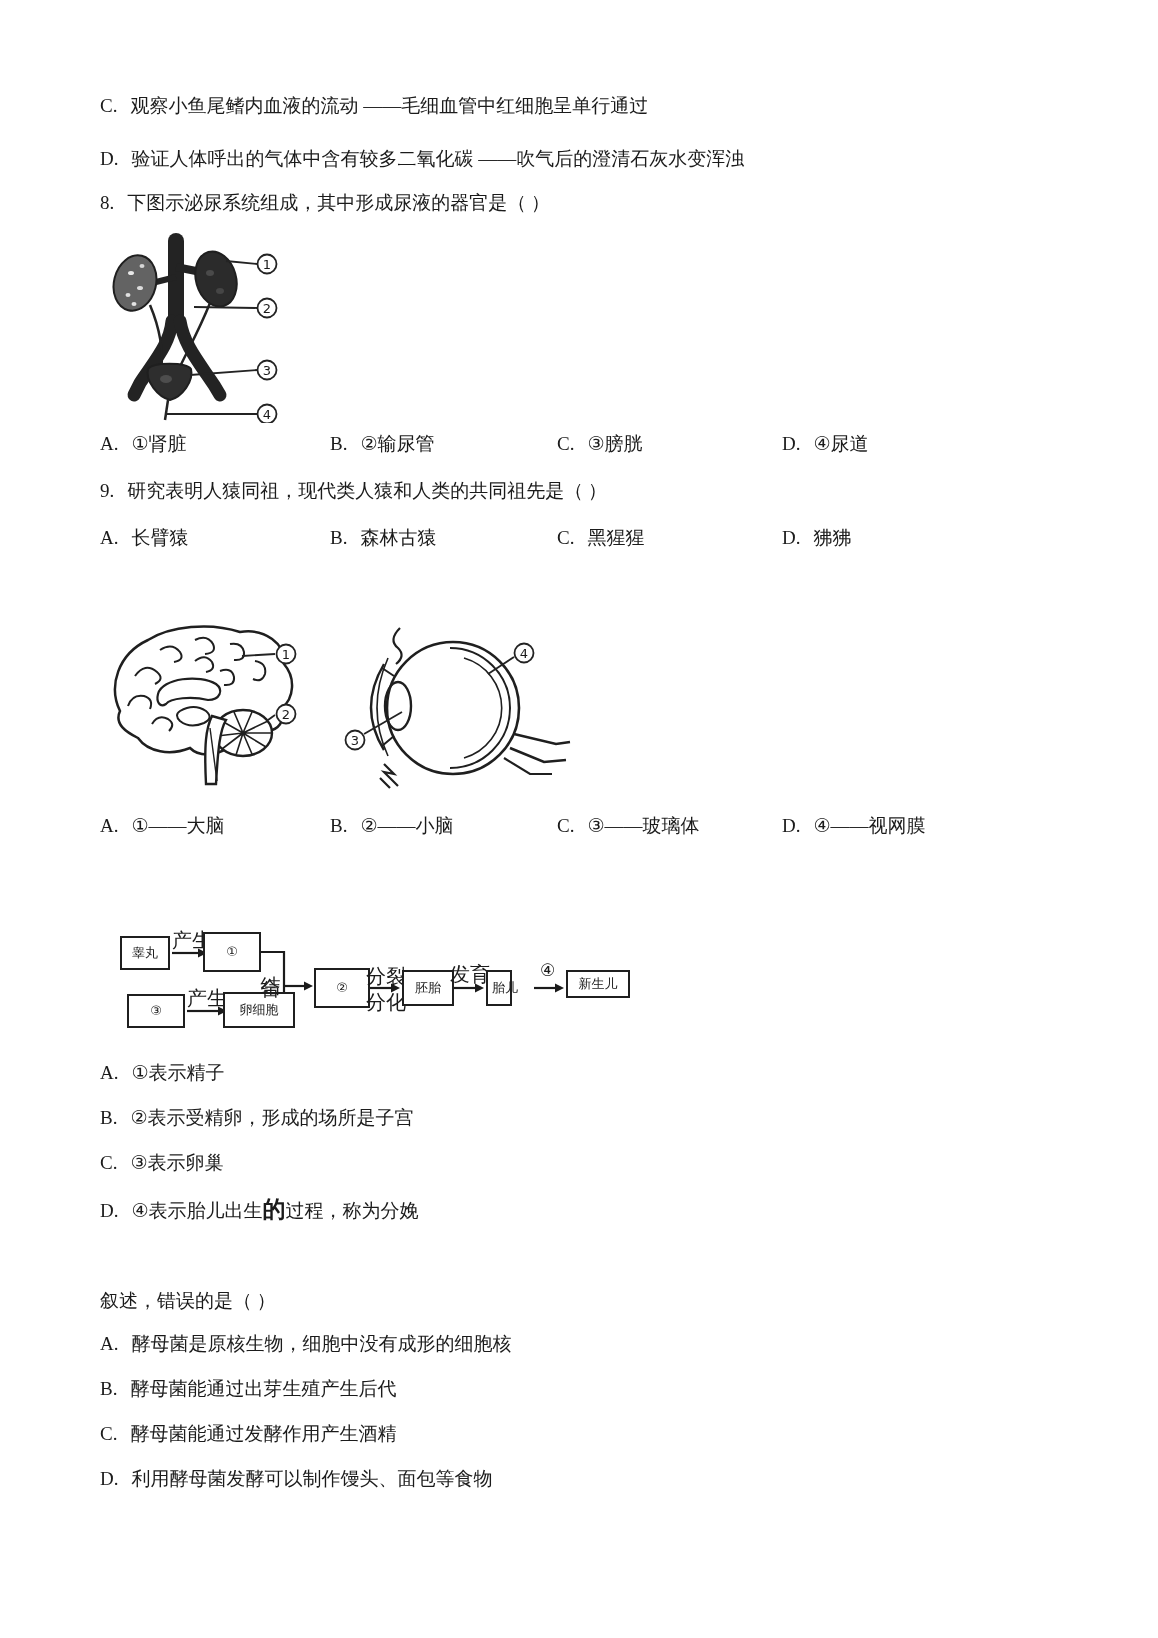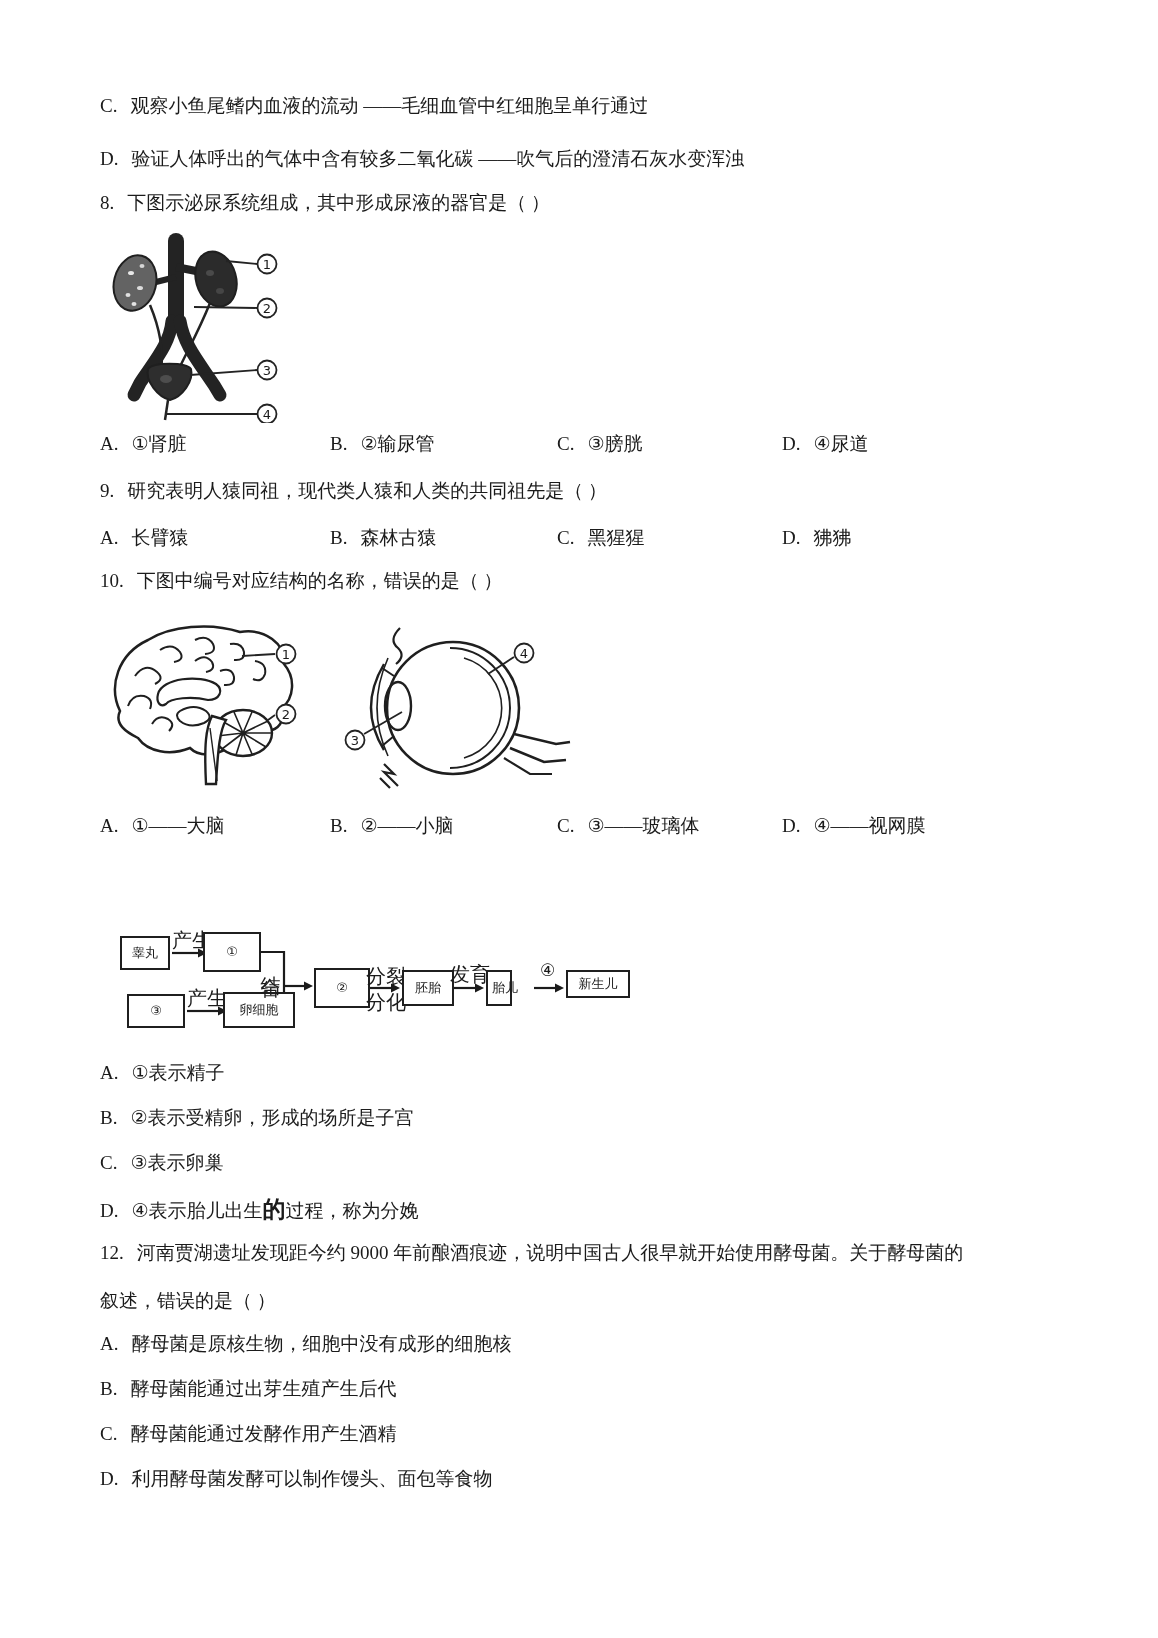--- a/index.html
+++ b/index.html
@@ -116,24 +116,20 @@
   </div>
   <div class="trow" style="left:557px; top:525px;">
     <span class="optlab">C.</span>
     <span>黑猩猩</span>
   </div>
   <div class="trow" style="left:782px; top:525px;">
     <span class="optlab">D.</span>
     <span>狒狒</span>
   </div>
 
-  <div class="trow" style="left:100px; top:568px;">
-    <span class="qnum">10.</span>
-    <span>下图中编号对应结构的名称，错误的是（        ）</span>
-  </div>
 
   <svg class="abs" style="left:100px; top:616px;" width="210" height="178" viewBox="0 0 210 178">
     <path d="M20,95 C8,70 18,38 48,24 C70,10 110,6 140,16 C165,12 186,28 184,48 C196,62 194,82 182,92 C186,104 178,116 166,114 C160,128 144,134 132,128 C120,140 100,142 90,132 C70,140 48,136 38,122 C26,116 14,108 20,95 Z" fill="#ffffff" stroke="#1f1f1f" stroke-width="2.5"></path>
     <path d="M35,60 q10,-14 22,-4 q8,7 -2,12" fill="none" stroke="#1f1f1f" stroke-width="2"></path>
     <path d="M60,34 q12,-8 20,2 q5,8 -6,10" fill="none" stroke="#1f1f1f" stroke-width="2"></path>
     <path d="M95,24 q12,-6 18,4 q4,9 -8,10" fill="none" stroke="#1f1f1f" stroke-width="2"></path>
     <path d="M130,28 q12,-2 14,8 q1,9 -10,8" fill="none" stroke="#1f1f1f" stroke-width="2"></path>
     <path d="M155,45 q12,2 10,13 q-3,9 -12,5" fill="none" stroke="#1f1f1f" stroke-width="2"></path>
     <path d="M28,90 q4,-12 16,-10 q10,3 6,13" fill="none" stroke="#1f1f1f" stroke-width="2"></path>
     <path d="M52,108 q6,-10 16,-5 q8,5 1,12" fill="none" stroke="#1f1f1f" stroke-width="2"></path>
@@ -246,24 +242,20 @@
     <span class="optlab">C.</span>
     <span>③表示卵巢</span>
   </div>
   <div class="trow" style="left:100px; top:1194px;">
     <span class="optlab">D.</span>
     <span>④表示胎儿出生</span>
     <span class="bigbold">的</span>
     <span>过程，称为分娩</span>
   </div>
 
-  <div class="trow" style="left:100px; top:1240px;">
-    <span class="qnum">12.</span>
-    <span>河南贾湖遗址发现距今约 9000 年前酿酒痕迹，说明中国古人很早就开始使用酵母菌。关于酵母菌的</span>
-  </div>
   <div class="trow" style="left:100px; top:1288px;">
     <span>叙述，错误的是（      ）</span>
   </div>
   <div class="trow" style="left:100px; top:1331px;">
     <span class="optlab">A.</span>
     <span>酵母菌是原核生物，细胞中没有成形的细胞核</span>
   </div>
   <div class="trow" style="left:100px; top:1376px;">
     <span class="optlab">B.</span>
     <span>酵母菌能通过出芽生殖产生后代</span>

